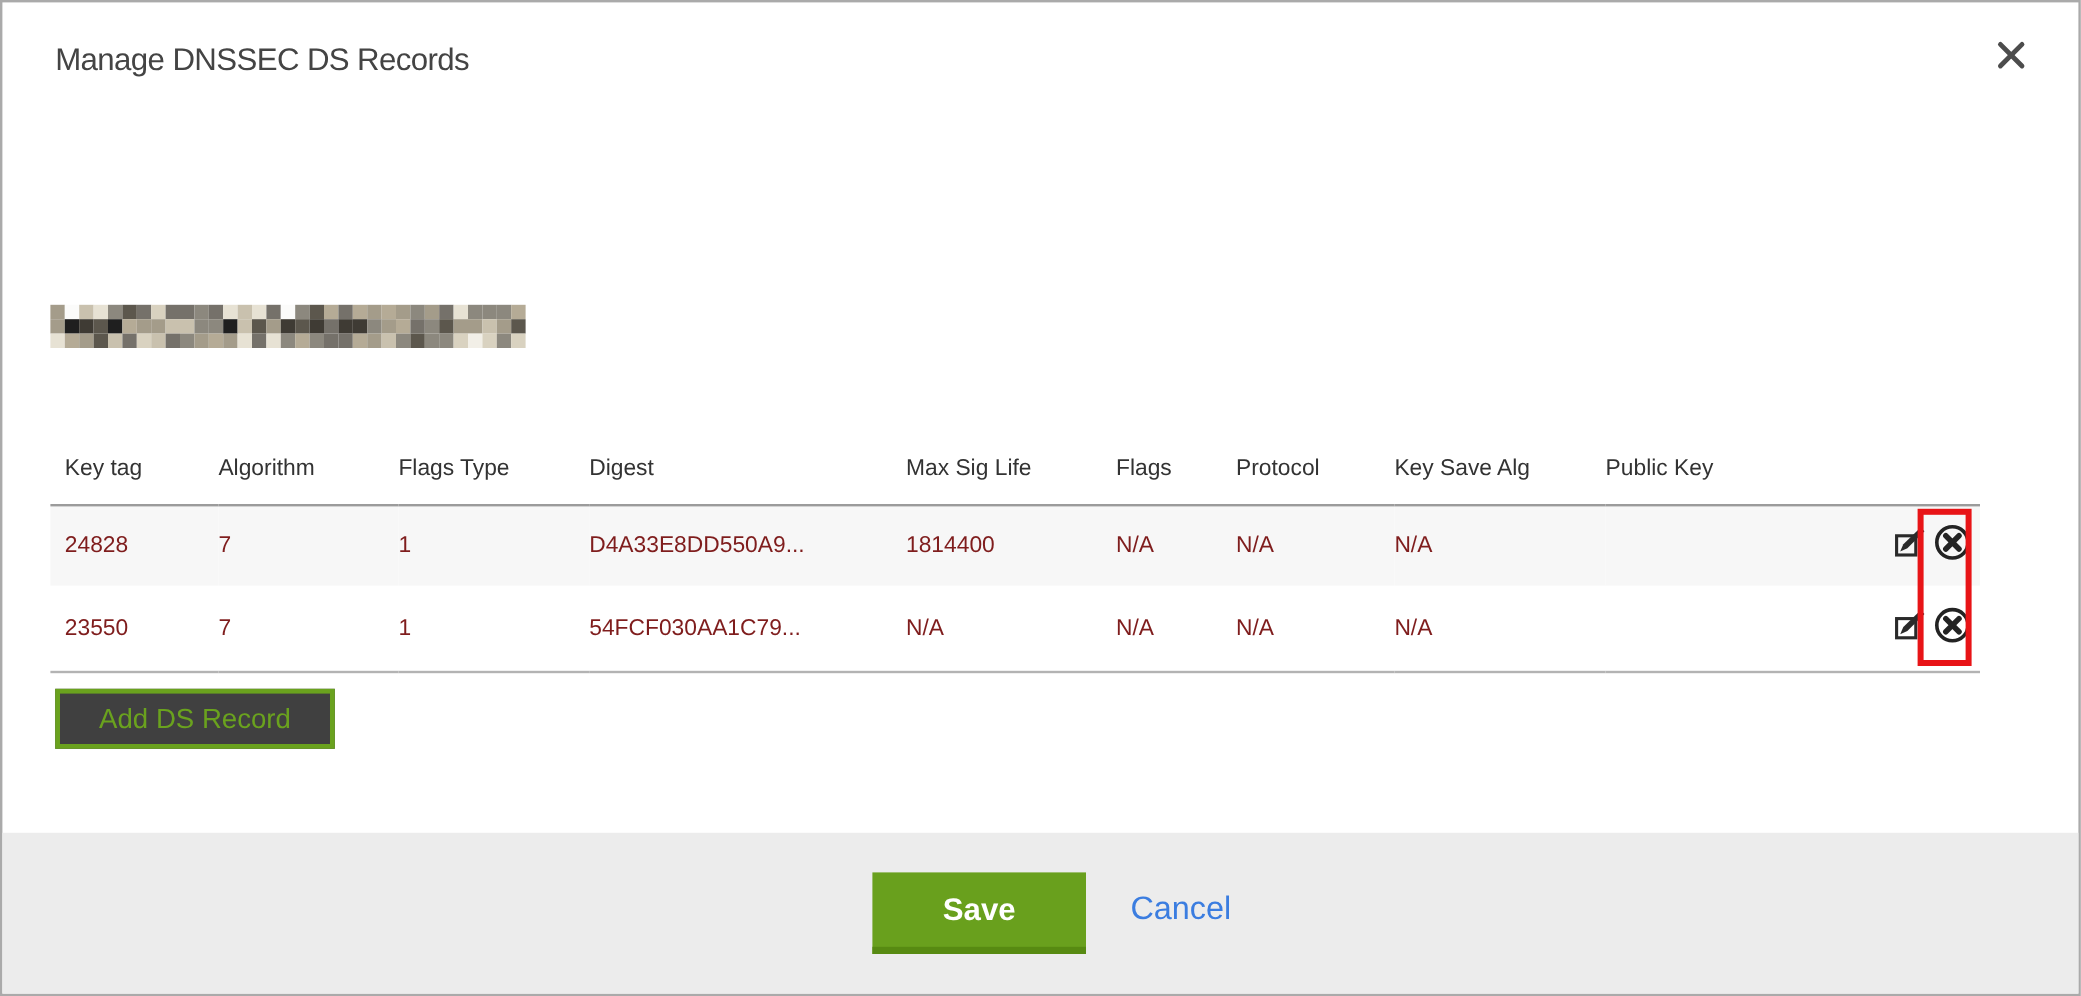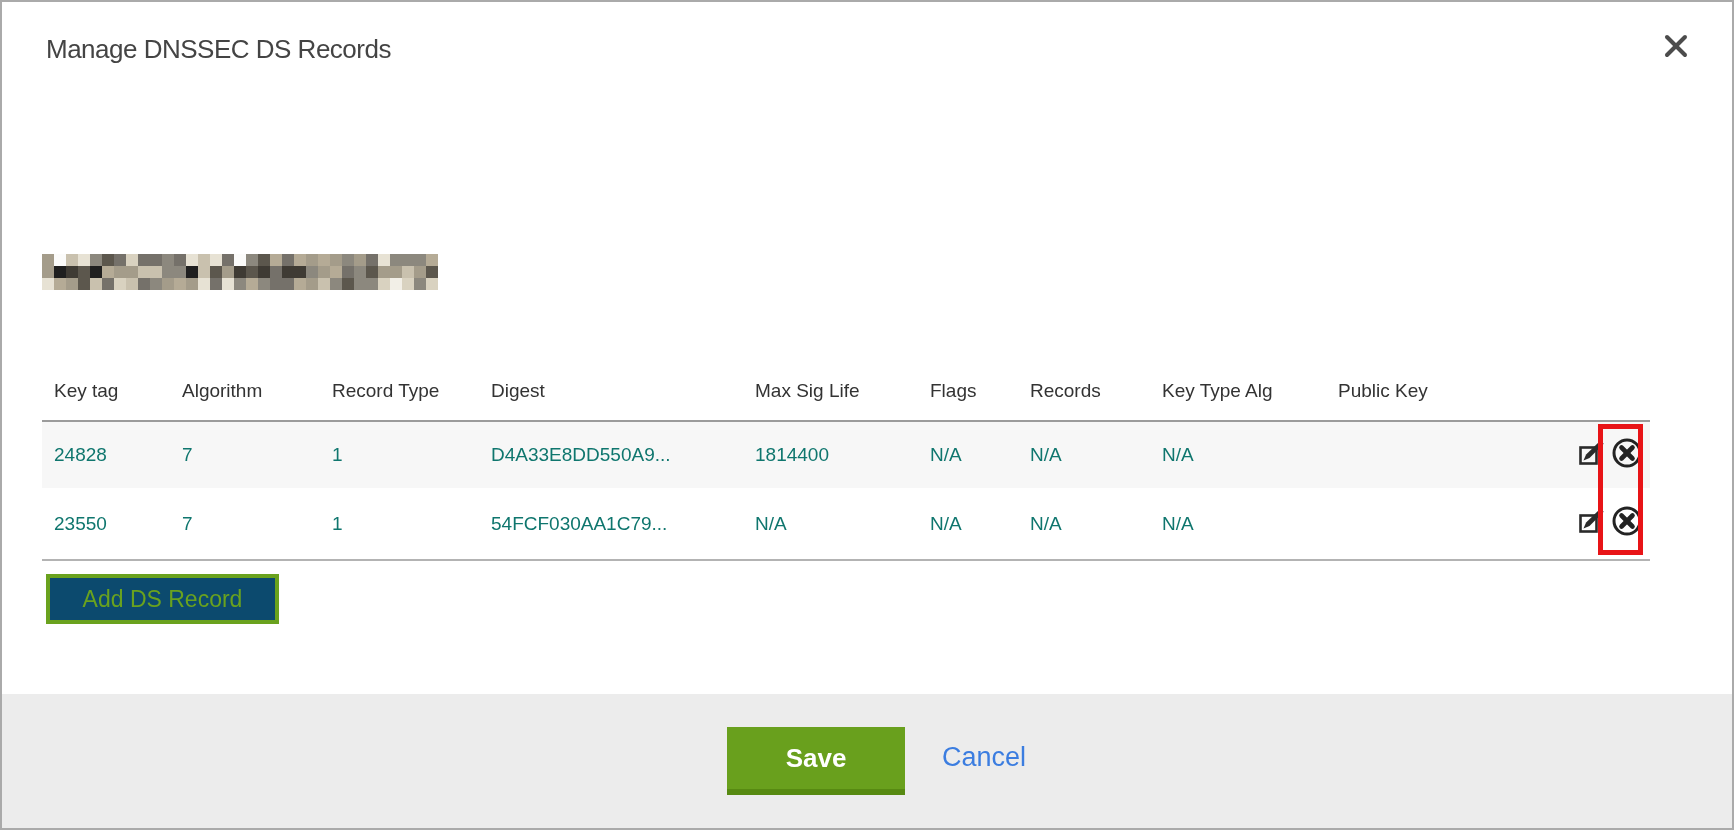--- a/index.html
+++ b/index.html
@@ -37,36 +37,36 @@
   .table-wrap { position: absolute; left: 40px; top: 372px; width: 1608px; }
   table { border-collapse: collapse; width: 1608px; table-layout: fixed; font-size: 19px; }
   thead th {
     text-align: left; font-weight: 400; color: #333;
     padding: 6px 0 18px 0; border-bottom: 2px solid #9b9b9b;
   }
   thead th:first-child, tbody td:first-child { padding-left: 12px; }
   tbody tr.striped { background: var(--row_stripe, #f7f7f7); }
   tbody tr.r1 { height: 67px; }
   tbody tr.r2 { height: 72px; }
-  tbody td { color: #0f766e; }
+  tbody td { color: #7f1d1d; }
   tbody tr:last-child td { border-bottom: 2px solid #b3b3b3; }
 
   .actions-cell { text-align: right; padding-right: 6px; white-space: nowrap; }
   .icon-btn { display: inline-block; vertical-align: middle; cursor: pointer; }
   .icon-btn + .icon-btn { margin-left: 4px; }
 
   .highlight-box {
     position: absolute; left: 1596px; top: 422px; width: 45px; height: 131px;
     border: 5px solid var(--highlight_red, #e81417); pointer-events: none;
   }
 
   .add-btn {
     position: absolute; left: 44px; top: 572px;
     width: 233px; height: 50px;
-    background: #0c4a6e; border: 4px solid var(--accent_green, #6aa21e);
+    background: #404040; border: 4px solid var(--accent_green, #6aa21e);
     color: var(--accent_green, #6aa21e); font-size: 23px;
     font-family: "Liberation Sans", sans-serif;
     cursor: pointer; text-align: center; line-height: 42px;
   }
 
   .footer {
     position: absolute; left: 0; right: 0; bottom: 0; height: 134px;
     background: var(--footer_bg, #ececec);
   }
   .save-btn {
@@ -213,26 +213,26 @@
           <col style="width:100px">
         <col style="width:132px">
           <col style="width:176px">
           <col style="width:222px">
         <col style="width:90px">
       </colgroup>
       <thead>
         <tr>
           <th>Key tag</th>
           <th>Algorithm</th>
-          <th>Record Type</th>
+          <th>Flags Type</th>
           <th>Digest</th>
           <th>Max Sig Life</th>
           <th>Flags</th>
-          <th>Records</th>
-          <th>Key Type Alg</th>
+          <th>Protocol</th>
+          <th>Key Save Alg</th>
           <th>Public Key</th>
           <th></th>
         </tr>
       </thead>
       <tbody>
         <tr class="striped r1">
           <td>24828</td>
           <td>7</td>
           <td>1</td>
           <td>D4A33E8DD550A9...</td>

